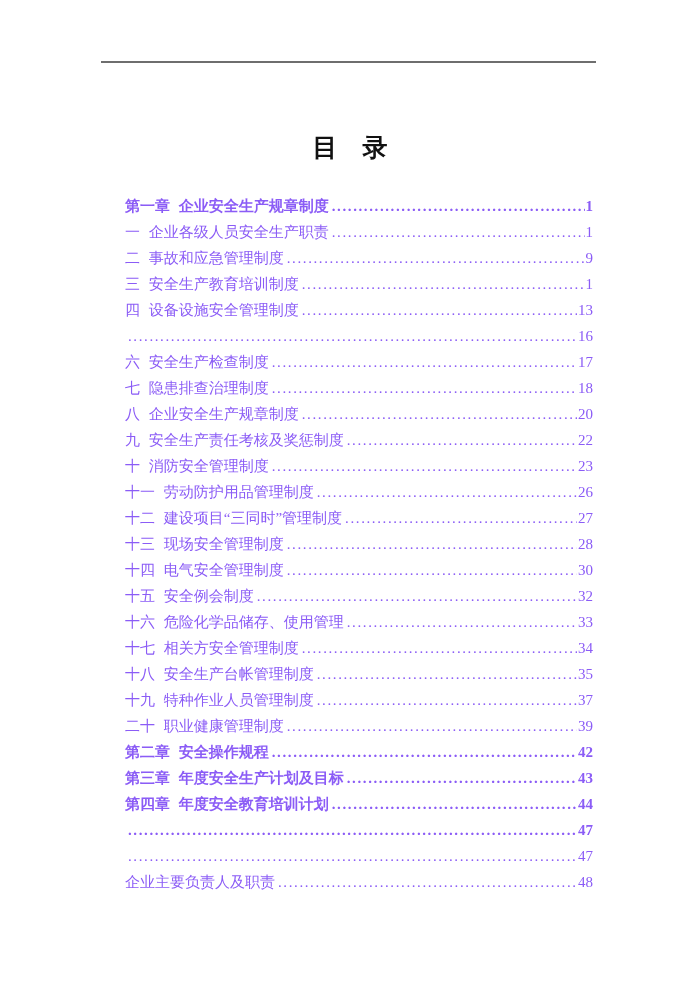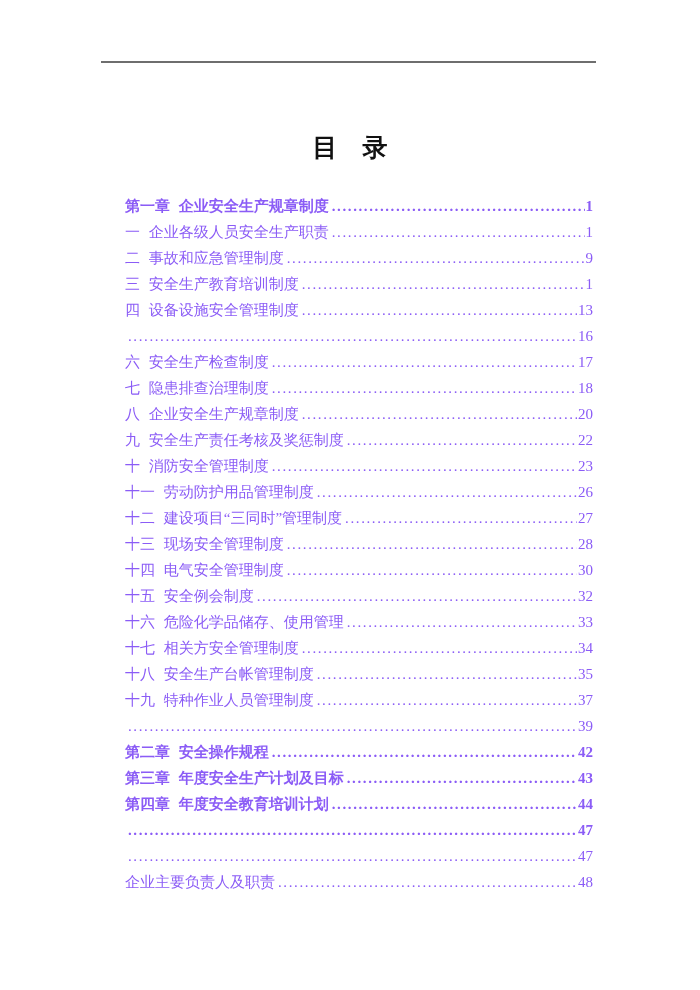--- a/index.html
+++ b/index.html
@@ -190,20 +190,21 @@
     <span class="toc-page">35</span>
   </div>
 
   <div class="toc-row">
     <span class="toc-label">十九 特种作业人员管理制度</span>
     <span class="toc-leader">................................................................................................................................................................</span>
     <span class="toc-page">37</span>
   </div>
 
   <div class="toc-row">
+    <span class="toc-label">二十 职业健康管理制度</span>
     <span class="toc-leader">................................................................................................................................................................</span>
     <span class="toc-page">39</span>
   </div>
 
   <div class="toc-row bold">
     <span class="toc-label">第二章 安全操作规程</span>
     <span class="toc-leader">................................................................................................................................................................</span>
     <span class="toc-page">42</span>
   </div>
 

